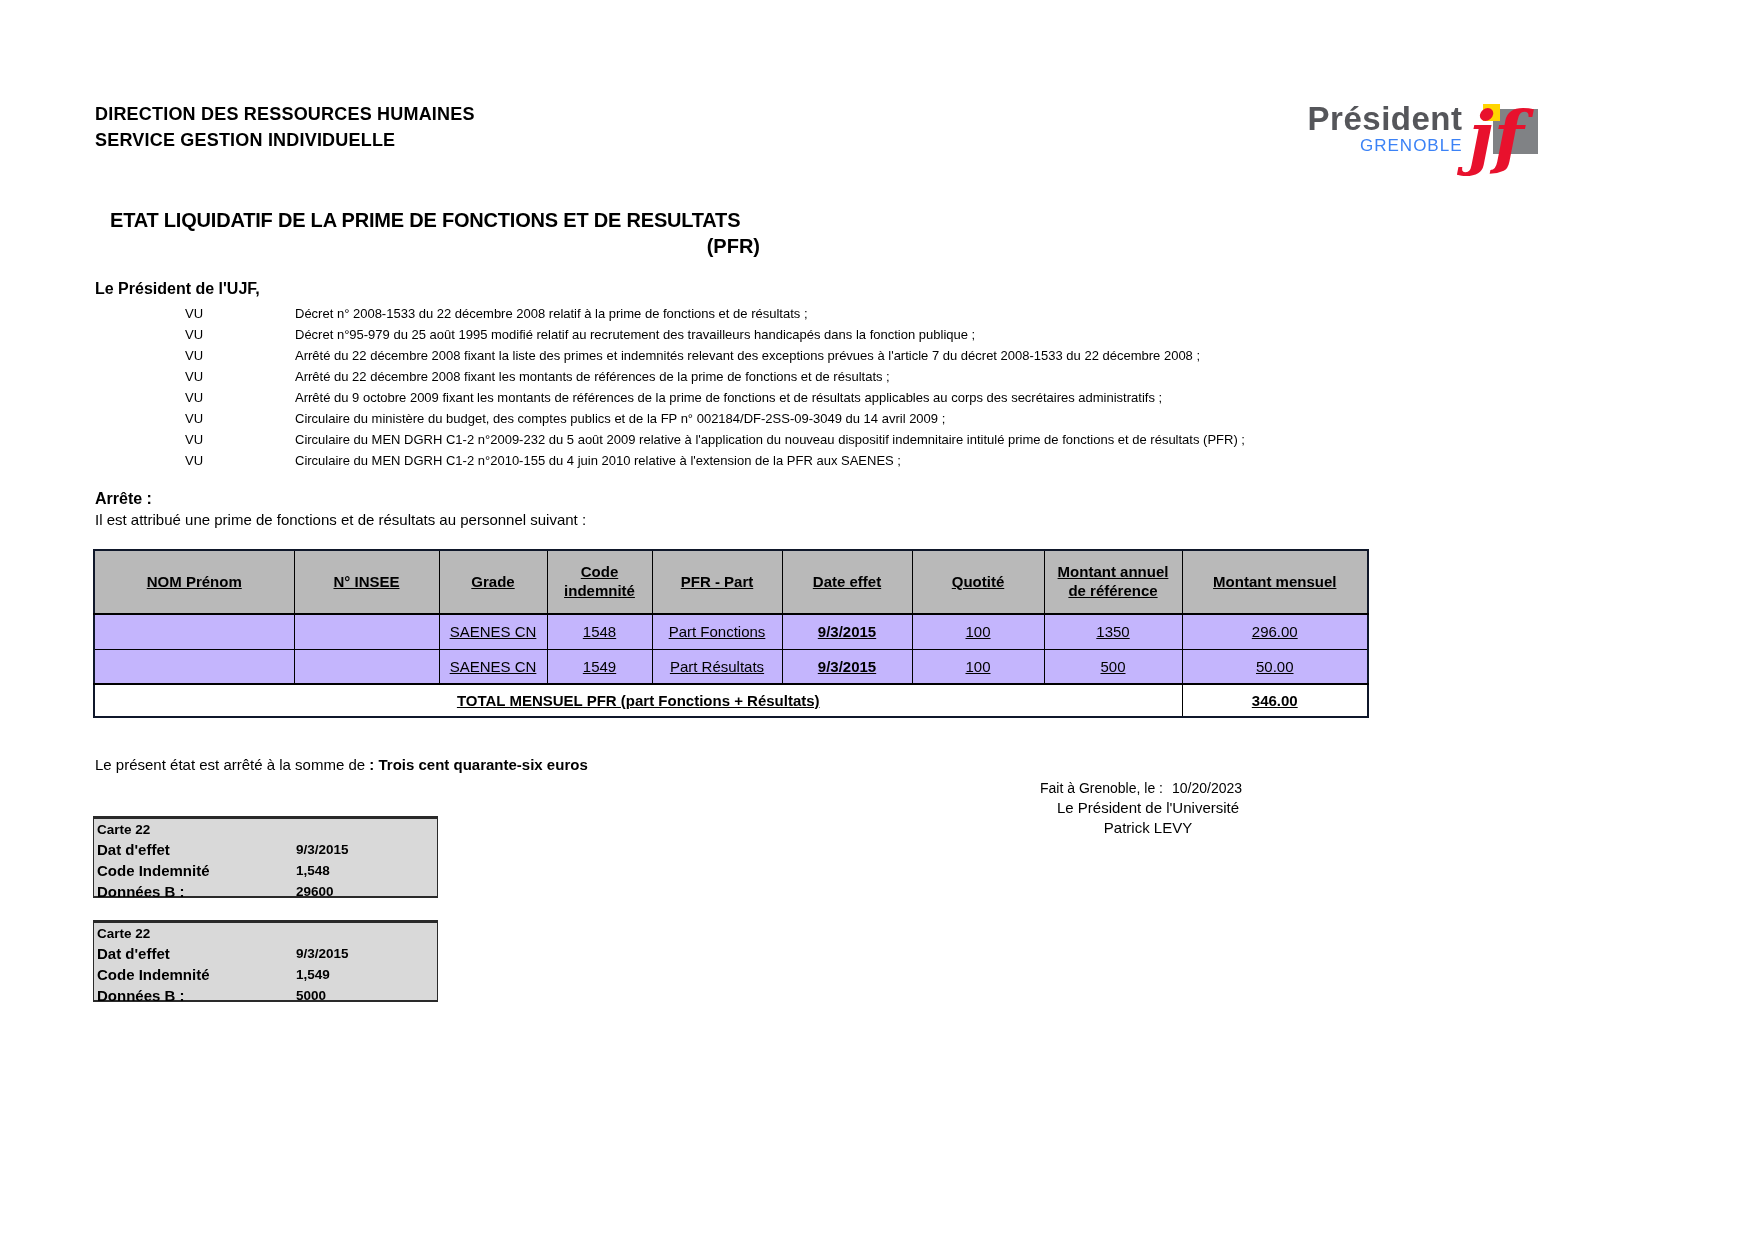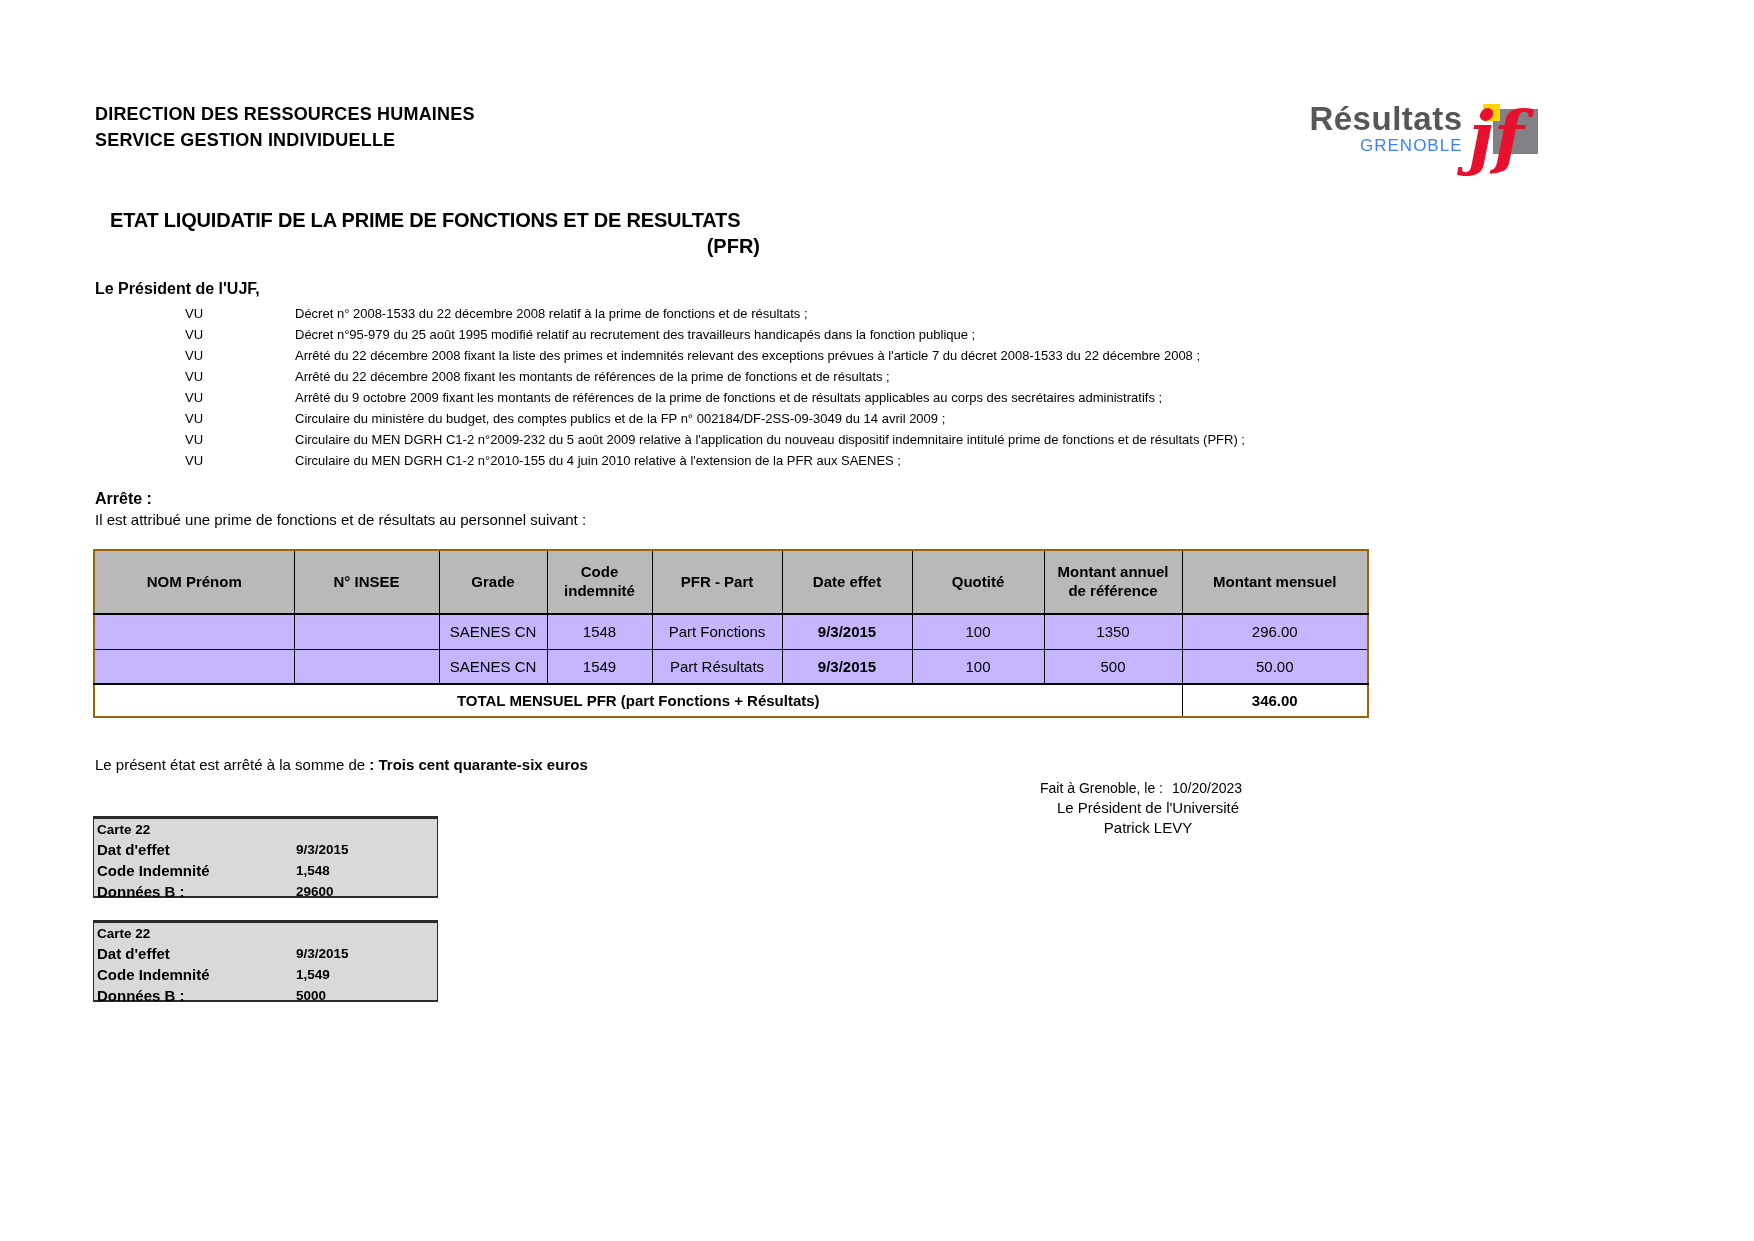--- a/index.html
+++ b/index.html
@@ -45,21 +45,22 @@
   .vu-list { position:absolute; left:185px; top:303px; width:1260px; }
   .vu-row { display:flex; height:21px; align-items:center; }
   .vu-label { width:110px; font-size:13px; flex:none; }
   .vu-text { font-size:13px; white-space:nowrap; }
   .arrete { position:absolute; left:95px; top:490px; font-size:16px; font-weight:bold; }
   .attribution { position:absolute; left:95px; top:511px; font-size:15px; }
   
   .pfr-table-wrap { position:absolute; left:93px; top:549px; }
   table.pfr {
     border-collapse:collapse; table-layout:fixed;
-    border:2px solid #a16207;
+    border:2px solid #0f172a;
+    text-decoration:underline;
   }
   table.pfr th, table.pfr td {
     border:1px solid #000;
     font-size:15px;
     text-align:center; vertical-align:middle;
     padding:2px 4px;
     overflow:hidden;
   }
   table.pfr th {
     background:#b9b9b9;
@@ -104,21 +105,21 @@
 
 <div class="page">
 
   <div class="dept-header">
     <div>DIRECTION DES RESSOURCES HUMAINES</div>
     <div>SERVICE GESTION INDIVIDUELLE</div>
   </div>
 
   <div class="logo">
     <div class="logo-text">
-      <div class="logo-line1">Résultats</div>
+      <div class="logo-line1">Président</div>
       <div class="logo-city">GRENOBLE</div>
     </div>
     <div class="logo-mark">
       <div class="mark-gray"></div>
       <div class="mark-yellow"></div>
       <div class="mark-jf">jf</div>
     </div>
   </div>
 
   <div class="doc-title">

